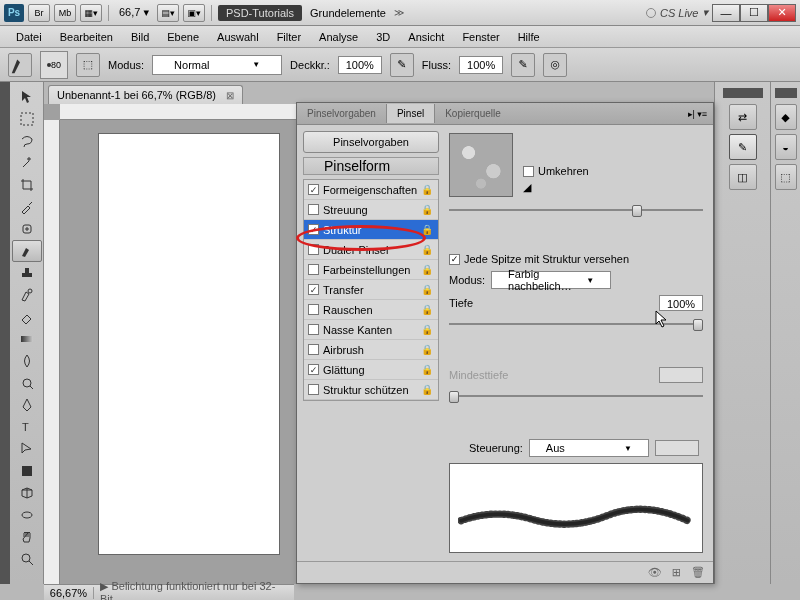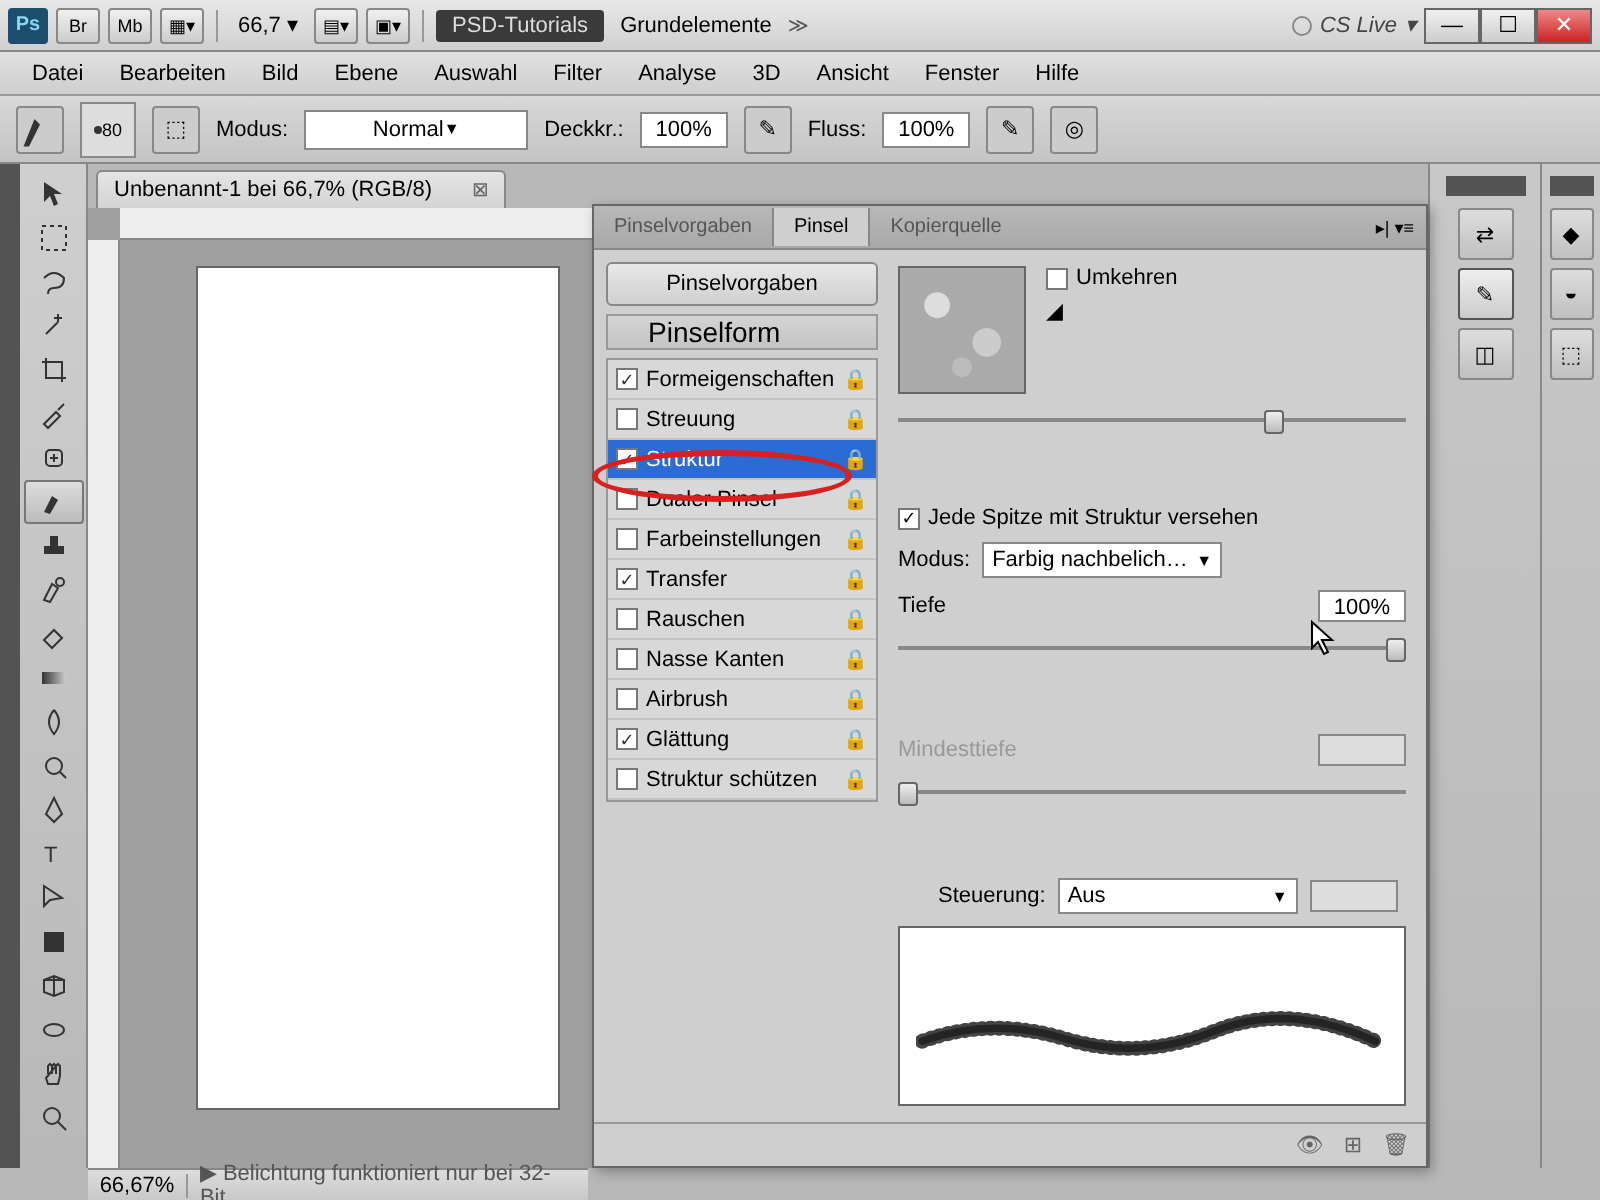--- a/index.html
+++ b/index.html
@@ -25,36 +25,36 @@
 .menubar { height: 22px; background: linear-gradient(#e0e0e0,#cfcfcf); border-bottom: 1px solid #999; display: flex; align-items: center; padding: 0 8px; gap: 2px; }
 .menuitem { padding: 2px 8px; font-size: 11px; }
 
 
 .optbar { height: 34px; background: linear-gradient(#d8d8d8,#c4c4c4); border-bottom: 1px solid #888; display: flex; align-items: center; padding: 0 8px; gap: 8px; }
 .opt-icon { width: 24px; height: 24px; background: #ccc; border: 1px solid #888; border-radius: 2px; display: flex; align-items: center; justify-content: center; }
 .opt-brush { width: 28px; height: 28px; border: 1px solid #888; background: #ddd; display: flex; flex-direction: row; align-items: center; justify-content: center; }
 .opt-brush .dot { width: 4px; height: 4px; background: #333; border-radius: 50%; }
 .opt-brush .num { font-size: 9px; }
 .opt-label { font-size: 11px; }
-.opt-select { width: 112px; height: 20px; background: #fff; border: 1px solid #888; display: flex; align-items: center; padding: 0 4px; justify-content: center; }
+.opt-select { width: 130px; height: 20px; background: #fff; border: 1px solid #888; display: flex; align-items: center; padding: 0 21px; justify-content: space-between; }
 .opt-select .arrow { font-size: 8px; }
 .opt-field { width: 44px; height: 18px; background: #fff; border: 1px solid #888; display: flex; align-items: center; justify-content: center; }
 
 
 .main { position: absolute; top: 82px; left: 0; right: 0; bottom: 16px; display: flex; }
 .tools-strip { width: 10px; background: #535353; }
 .toolbox { width: 34px; background: linear-gradient(#cfcfcf,#b8b8b8); border-right: 1px solid #888; display: flex; flex-direction: column; padding-top: 4px; gap: 0; }
 .tool { width: 30px; height: 22px; margin: 0 2px; display: flex; align-items: center; justify-content: center; border: 1px solid transparent; }
 .tool.active { background: linear-gradient(#ddd,#bbb); border: 1px solid #777; border-radius: 2px; }
 .tool svg { width: 16px; height: 16px; }
 
 
 .docarea { flex: 1; background: #9a9a9a; position: relative; }
 .doctab-row { height: 22px; background: #b8b8b8; display: flex; align-items: flex-end; }
-.doctab { background: linear-gradient(#e4e4e4,#d4d4d4); border: 1px solid #888; border-bottom: none; padding: 3px 8px; display: flex; gap: 20px; align-items: center; border-radius: 3px 3px 0 0; margin-left: 4px; }
+.doctab { background: linear-gradient(#e4e4e4,#d4d4d4); border: 1px solid #888; border-bottom: none; padding: 3px 8px; display: flex; gap: 10px; align-items: center; border-radius: 3px 3px 0 0; margin-left: 4px; }
 .doctab .x { font-size: 10px; color: #666; }
 .canvas-wrap { position: absolute; top: 22px; left: 0; right: 0; bottom: 0; background: #a0a0a0; }
 .ruler-h { position: absolute; top: 0; left: 16px; right: 0; height: 16px; background: #eee; border-bottom: 1px solid #888; }
 .ruler-v { position: absolute; top: 16px; left: 0; bottom: 0; width: 16px; background: #eee; border-right: 1px solid #888; }
 .canvas { position: absolute; top: 30px; left: 55px; width: 180px; height: 420px; background: #fff; box-shadow: 0 0 0 1px #666; }
 
 
 .rpanel-strip { width: 56px; background: linear-gradient(#c8c8c8,#b8b8b8); border-left: 1px solid #888; display: flex; flex-direction: column; padding-top: 6px; gap: 4px; align-items: center; }
 .rpanel-strip2 { width: 30px; background: linear-gradient(#c8c8c8,#b8b8b8); border-left: 1px solid #888; display: flex; flex-direction: column; padding-top: 6px; gap: 4px; align-items: center; }
 .rp-handle { width: 40px; height: 10px; background: #535353; margin-bottom: 2px; }
@@ -73,33 +73,33 @@
 .bp-section-head { height: 18px; background: linear-gradient(#d4d4d4,#c4c4c4); border: 1px solid #999; padding: 0 20px; display: flex; align-items: center; font-size: 14px; }
 .bp-list { border: 1px solid #999; background: #d8d8d8; }
 .bp-row { height: 20px; display: flex; align-items: center; padding: 0 4px; gap: 4px; border-bottom: 1px solid #c4c4c4; position: relative; }
 .bp-row.sel { background: #2b6cd4; color: #fff; }
 .bp-row .cb { width: 11px; height: 11px; background: #fff; border: 1px solid #777; display: flex; align-items: center; justify-content: center; font-size: 9px; color: #333; }
 .bp-row .lock { margin-left: auto; font-size: 10px; color: #666; }
 .bp-row.sel .lock { color: #fff; }
 .bp-right { flex: 1; padding: 2px 4px; display: flex; flex-direction: column; gap: 6px; }
 .bp-thumb-row { display: flex; gap: 10px; align-items: flex-start; }
 .bp-thumb { width: 64px; height: 64px; background: #aaa; border: 1px solid #666; background-image: radial-gradient(circle at 30% 30%, #ddd 10%, transparent 11%), radial-gradient(circle at 70% 60%, #ccc 12%, transparent 13%), radial-gradient(circle at 50% 80%, #bbb 8%, transparent 9%); }
-.bp-thumb-side { display: flex; flex-direction: column; gap: 4px; font-size: 9px; }
+.bp-thumb-side { display: flex; flex-direction: column; gap: 4px; font-size: 9px; margin-top: 32px; }
 .bp-cb-row { display: flex; align-items: center; gap: 4px; }
 .bp-cb-row .cb { width: 11px; height: 11px; background: #fff; border: 1px solid #777; display: flex; align-items: center; justify-content: center; font-size: 9px; }
 .bp-slider-row { display: flex; align-items: center; gap: 6px; }
 .bp-slider-row .lbl { width: 60px; }
 .bp-slider-row.disabled { color: #999; align-items: center; }
 .bp-slider { flex: 1; height: 14px; position: relative; }
 .bp-slider .track { position: absolute; top: 6px; left: 0; right: 0; height: 2px; background: #888; }
 .bp-slider .thumb { position: absolute; top: 2px; width: 10px; height: 12px; background: linear-gradient(#eee,#bbb); border: 1px solid #666; border-radius: 2px; }
 .bp-val { width: 44px; height: 16px; background: #fff; border: 1px solid #888; text-align: center; line-height: 16px; }
 .bp-val.disabled { background: #ddd; }
 .bp-select-row { display: flex; align-items: center; gap: 6px; }
-.bp-select { width: 120px; height: 18px; background: #fff; border: 1px solid #888; display: flex; align-items: center; padding: 0 4px; justify-content: space-between; }
+.bp-select { width: 120px; height: 18px; background: #fff; border: 1px solid #888; display: flex; align-items: center; padding: 0 16px; justify-content: space-between; }
 .bp-select .arrow { font-size: 8px; }
 .bp-preview { margin-top: auto; height: 90px; background: #fff; border: 1px solid #666; position: relative; overflow: hidden; }
 .bp-footer { height: 22px; border-top: 1px solid #999; display: flex; align-items: center; justify-content: flex-end; gap: 10px; padding: 0 8px; font-size: 11px; color: #666; }
 
 
 .highlight { position: absolute; border: 3px solid #d92020; border-radius: 50%; pointer-events: none; }
 
 
 .statusbar { position: absolute; bottom: 0; left: 44px; height: 16px; background: linear-gradient(#ddd,#c8c8c8); border-top: 1px solid #888; display: flex; align-items: center; font-size: 10px; width: 250px; }
 .status-zoom { width: 50px; border-right: 1px solid #999; text-align: center; }

